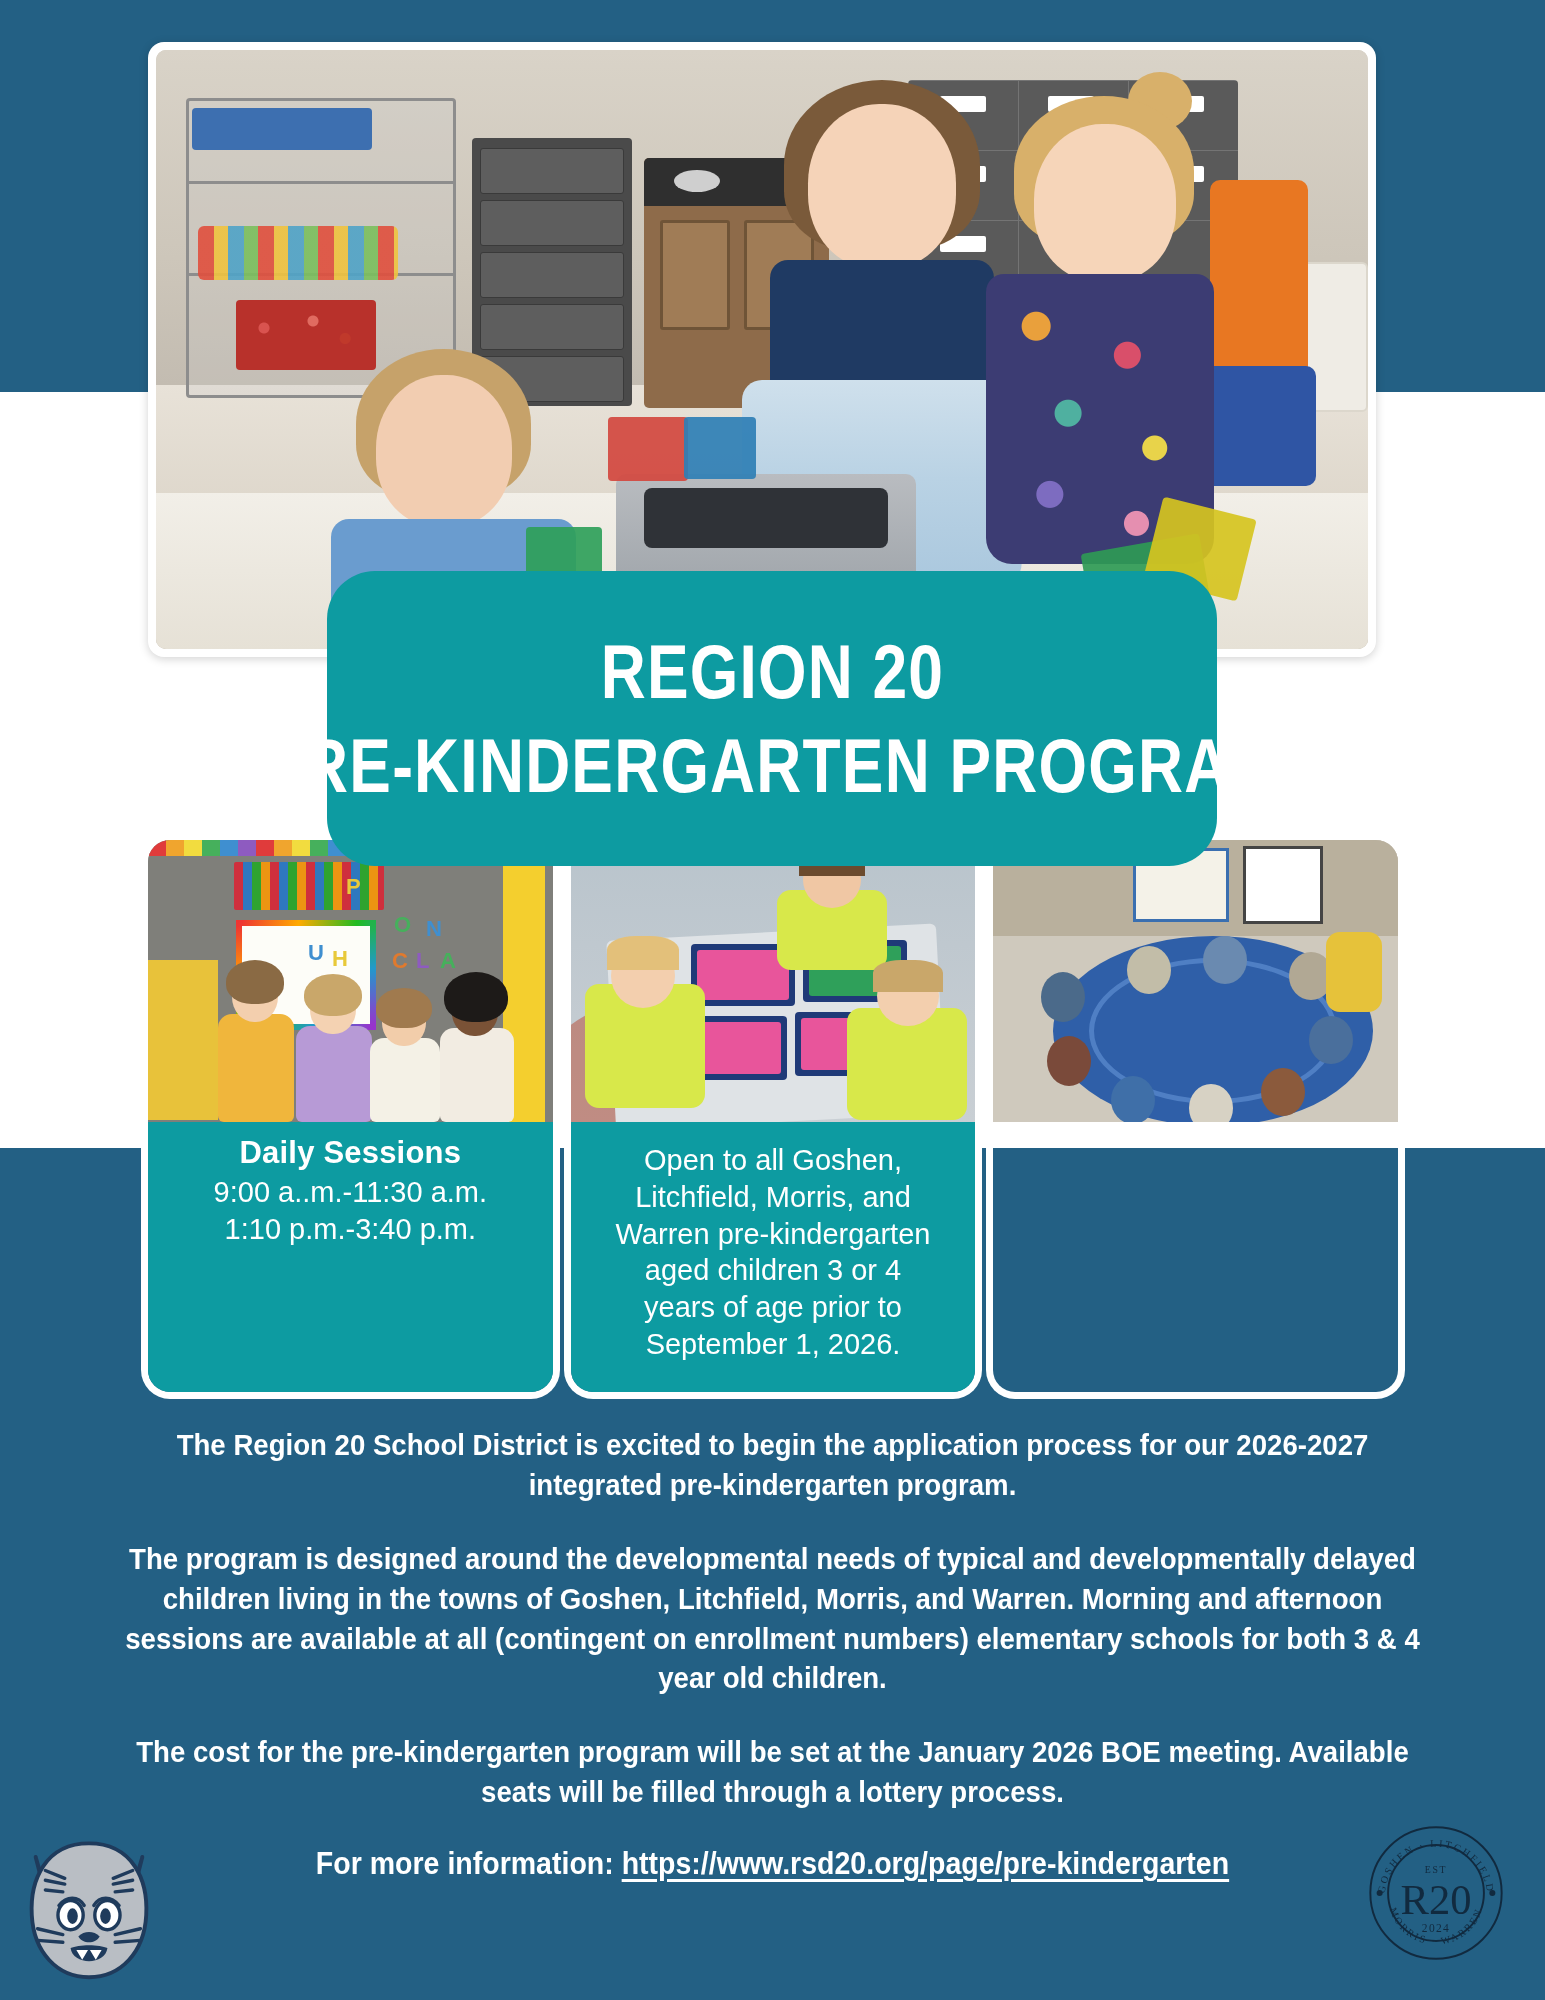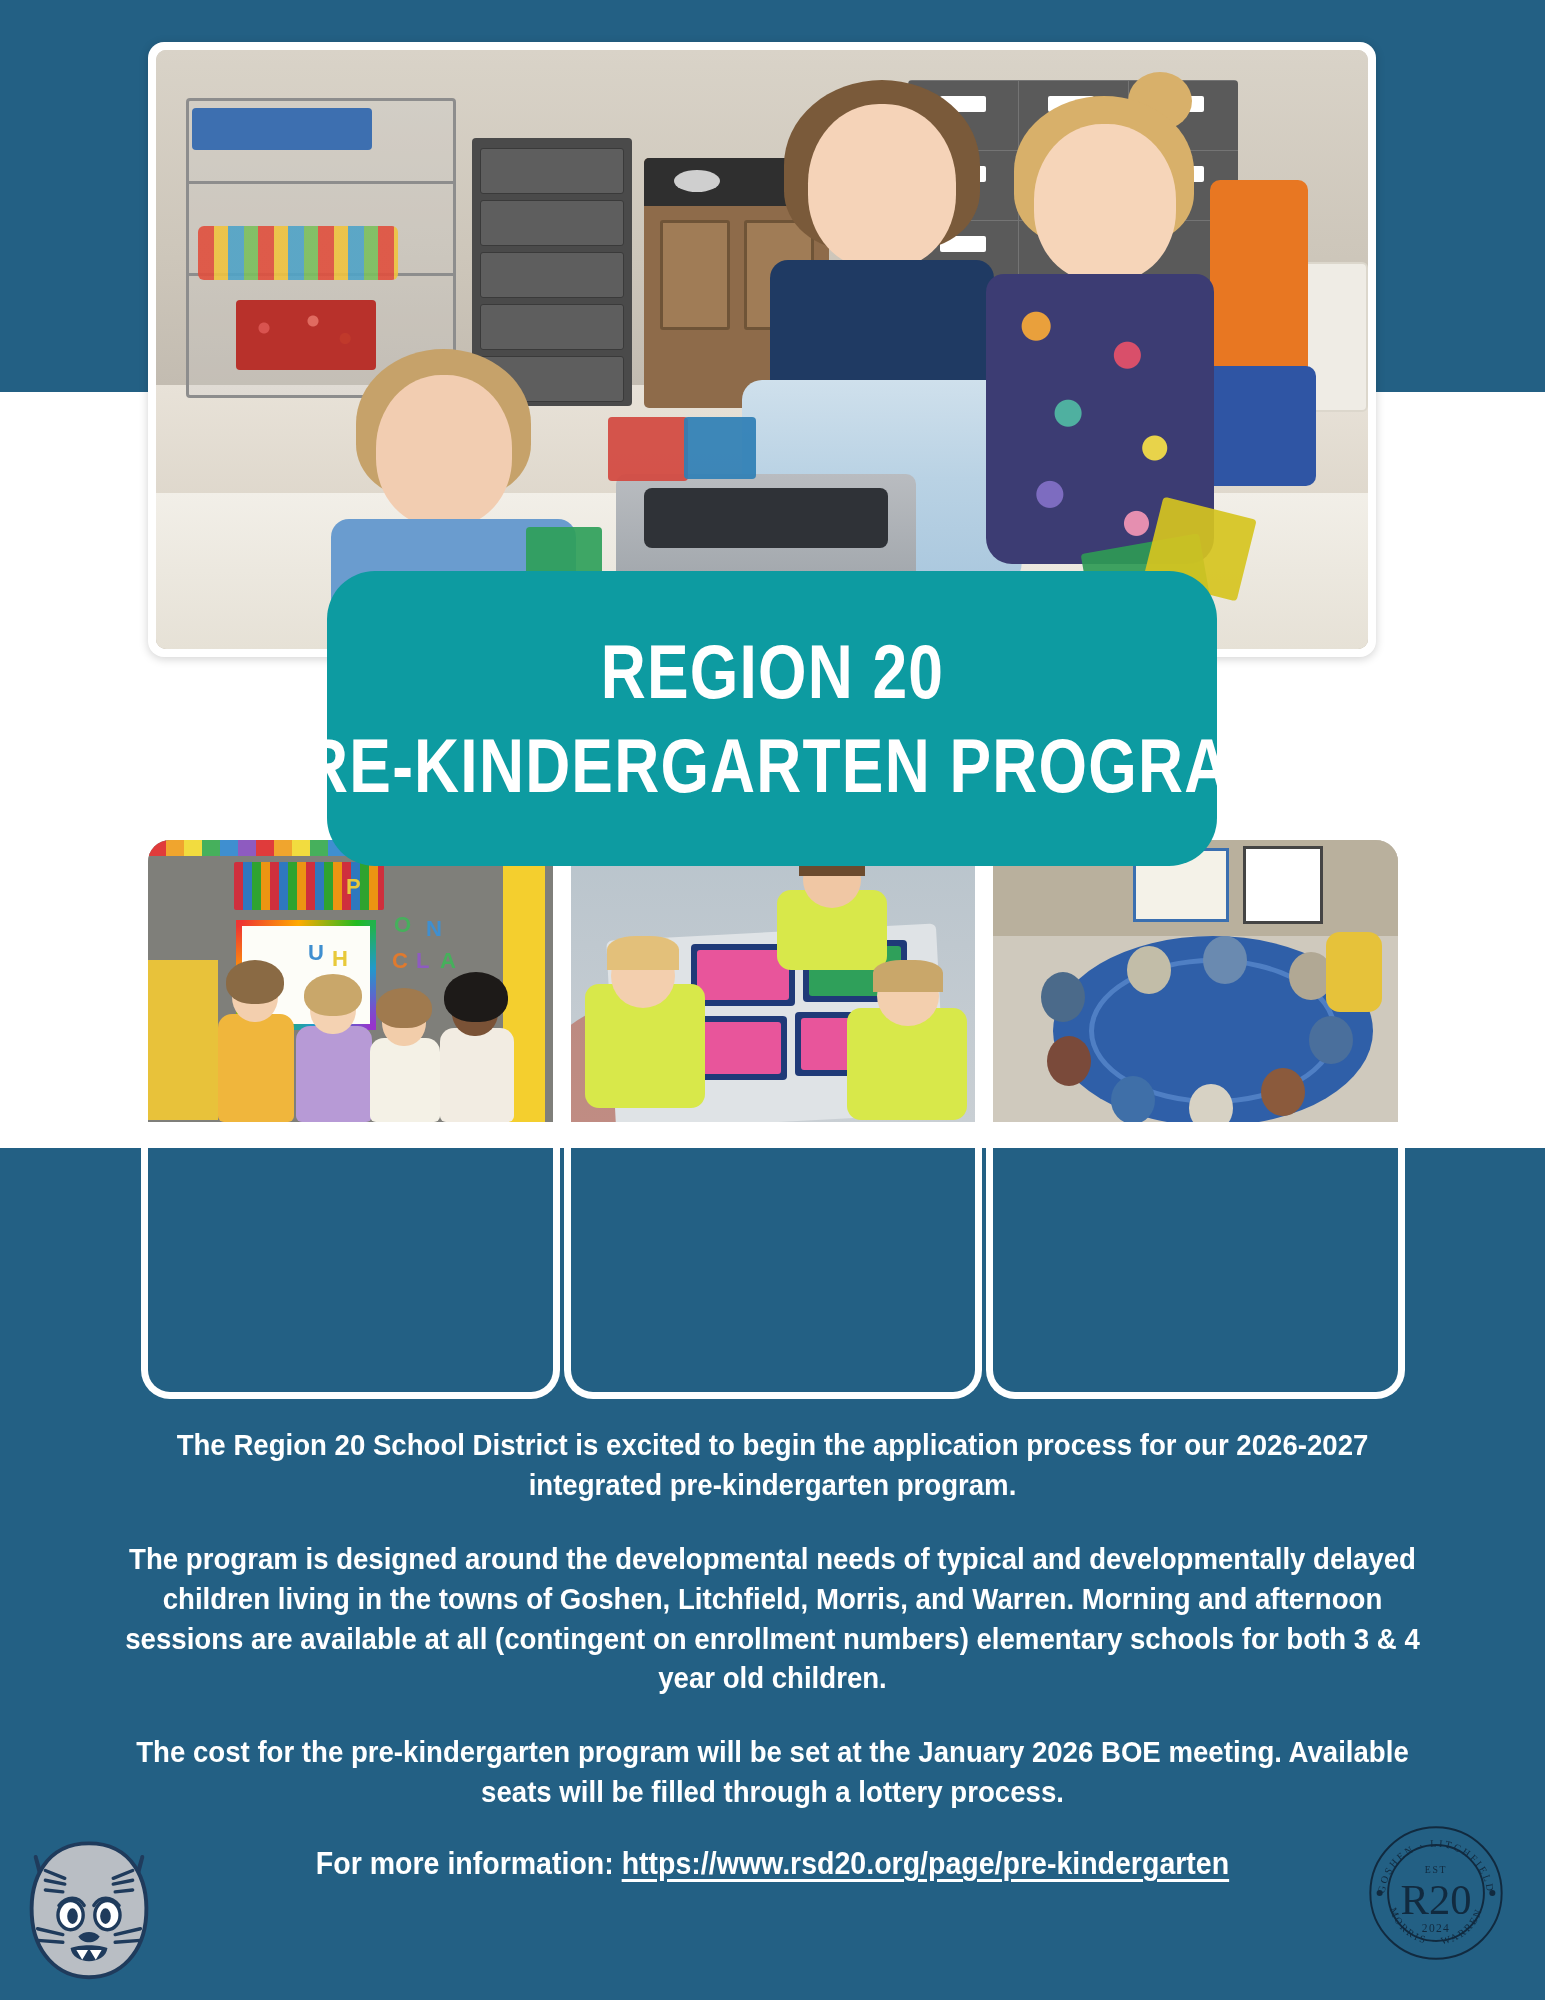--- a/index.html
+++ b/index.html
@@ -398,20 +398,25 @@
           <div class="d" style="left:0;bottom:0;width:70px;height:84px;background:#f4f1e6;"></div>
           <div class="f" style="left:12px;bottom:76px;width:44px;height:48px;background:#f2cdaa;"></div>
           <div class="h" style="left:6px;bottom:94px;width:56px;height:40px;background:#a07a4e;"></div>
         </div>
         <div class="ck" style="left:292px;width:74px;height:132px;">
           <div class="d" style="left:0;bottom:0;width:74px;height:94px;background:#f2ece2;"></div>
           <div class="f" style="left:12px;bottom:86px;width:46px;height:48px;background:#7a5236;"></div>
           <div class="h" style="left:4px;bottom:100px;width:64px;height:50px;background:#1d1a18;"></div>
         </div>
       </div>
+      <div class="card-body" style="background: rgb(13, 155, 161);">
+        <div class="card-title">Daily Sessions</div>
+        <div class="card-text">9:00 a..m.-11:30 a.m.</div>
+        <div class="card-text">1:10 p.m.-3:40 p.m.</div>
+      </div>
     </div>
 
     <div class="card">
       <div class="card-photo">
         <div class="c2bg"></div>
         <div class="c2rug"></div>
         <div class="c2table"></div>
         <div class="tray" style="left:120px;top:104px;width:104px;height:62px;">
           <div class="paint" style="background:#e8559b;"></div>
           </div>
@@ -432,20 +437,28 @@
         <div class="c2kid" style="left:206px;top:6px;width:110px;height:118px;">
           <div class="bd" style="left:0;top:44px;width:110px;height:80px;background:#d8e84a;"></div>
           <div class="hd" style="left:26px;top:6px;width:58px;height:56px;background:#f0c7a4;"></div>
           <div class="hd" style="left:22px;top:0;width:66px;height:30px;background:#6b4b2e;border-radius:40% 40% 0 0;"></div>
         </div>
         <div class="c2kid" style="right:8px;top:120px;width:120px;height:160px;">
           <div class="bd" style="left:0;top:48px;width:120px;height:112px;background:#d8e84a;"></div>
           <div class="hd" style="left:30px;top:6px;width:62px;height:60px;background:#f3cfae;"></div>
           <div class="hd" style="left:26px;top:0;width:70px;height:32px;background:#c9a76a;border-radius:40% 40% 0 0;"></div>
         </div>
+      </div>
+      <div class="card-body" style="background: rgb(13, 155, 161);">
+        <div class="card-text">Open to all Goshen,</div>
+        <div class="card-text">Litchfield, Morris, and</div>
+        <div class="card-text">Warren pre-kindergarten</div>
+        <div class="card-text">aged children 3 or 4</div>
+        <div class="card-text">years of age prior to</div>
+        <div class="card-text">September 1, 2026.</div>
       </div>
     </div>
 
     <div class="card">
       <div class="card-photo">
         <div class="c3bg"></div>
         <div class="c3board"></div>
         <div class="c3strip"></div>
         <div class="c3chart"></div>
         <div class="c3chart2"></div>

